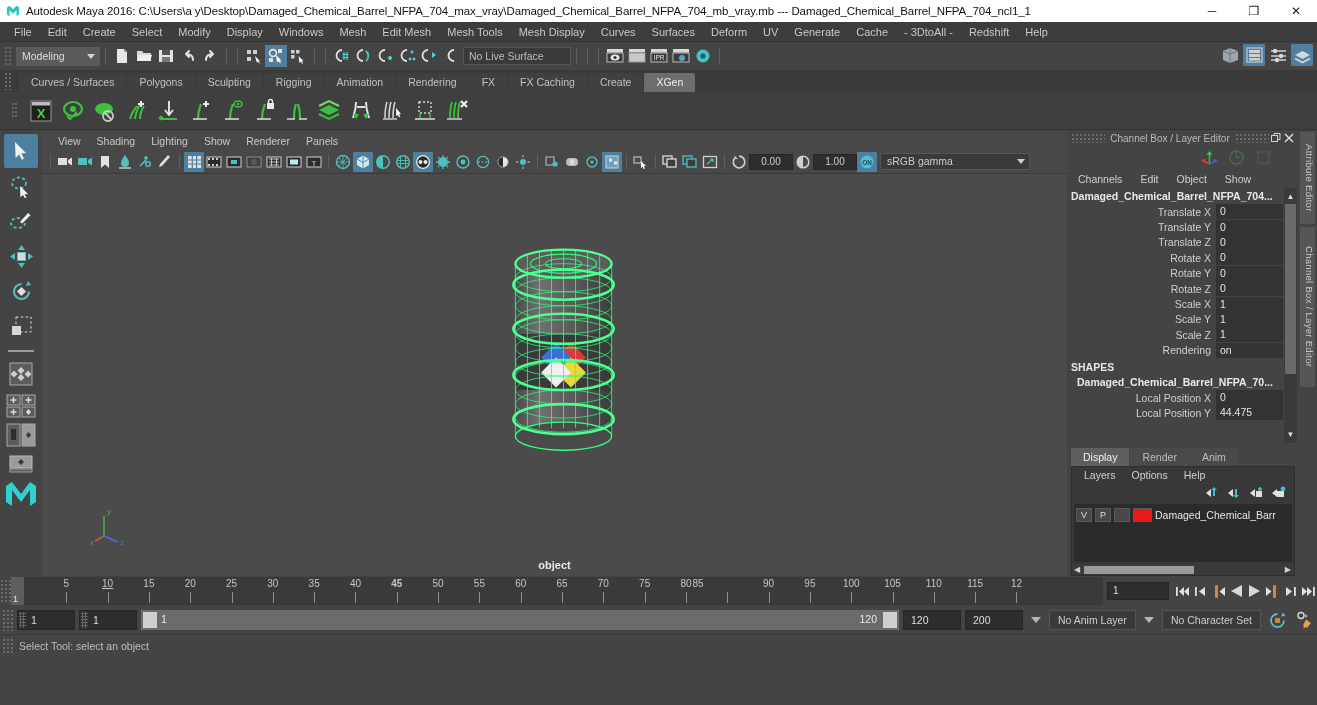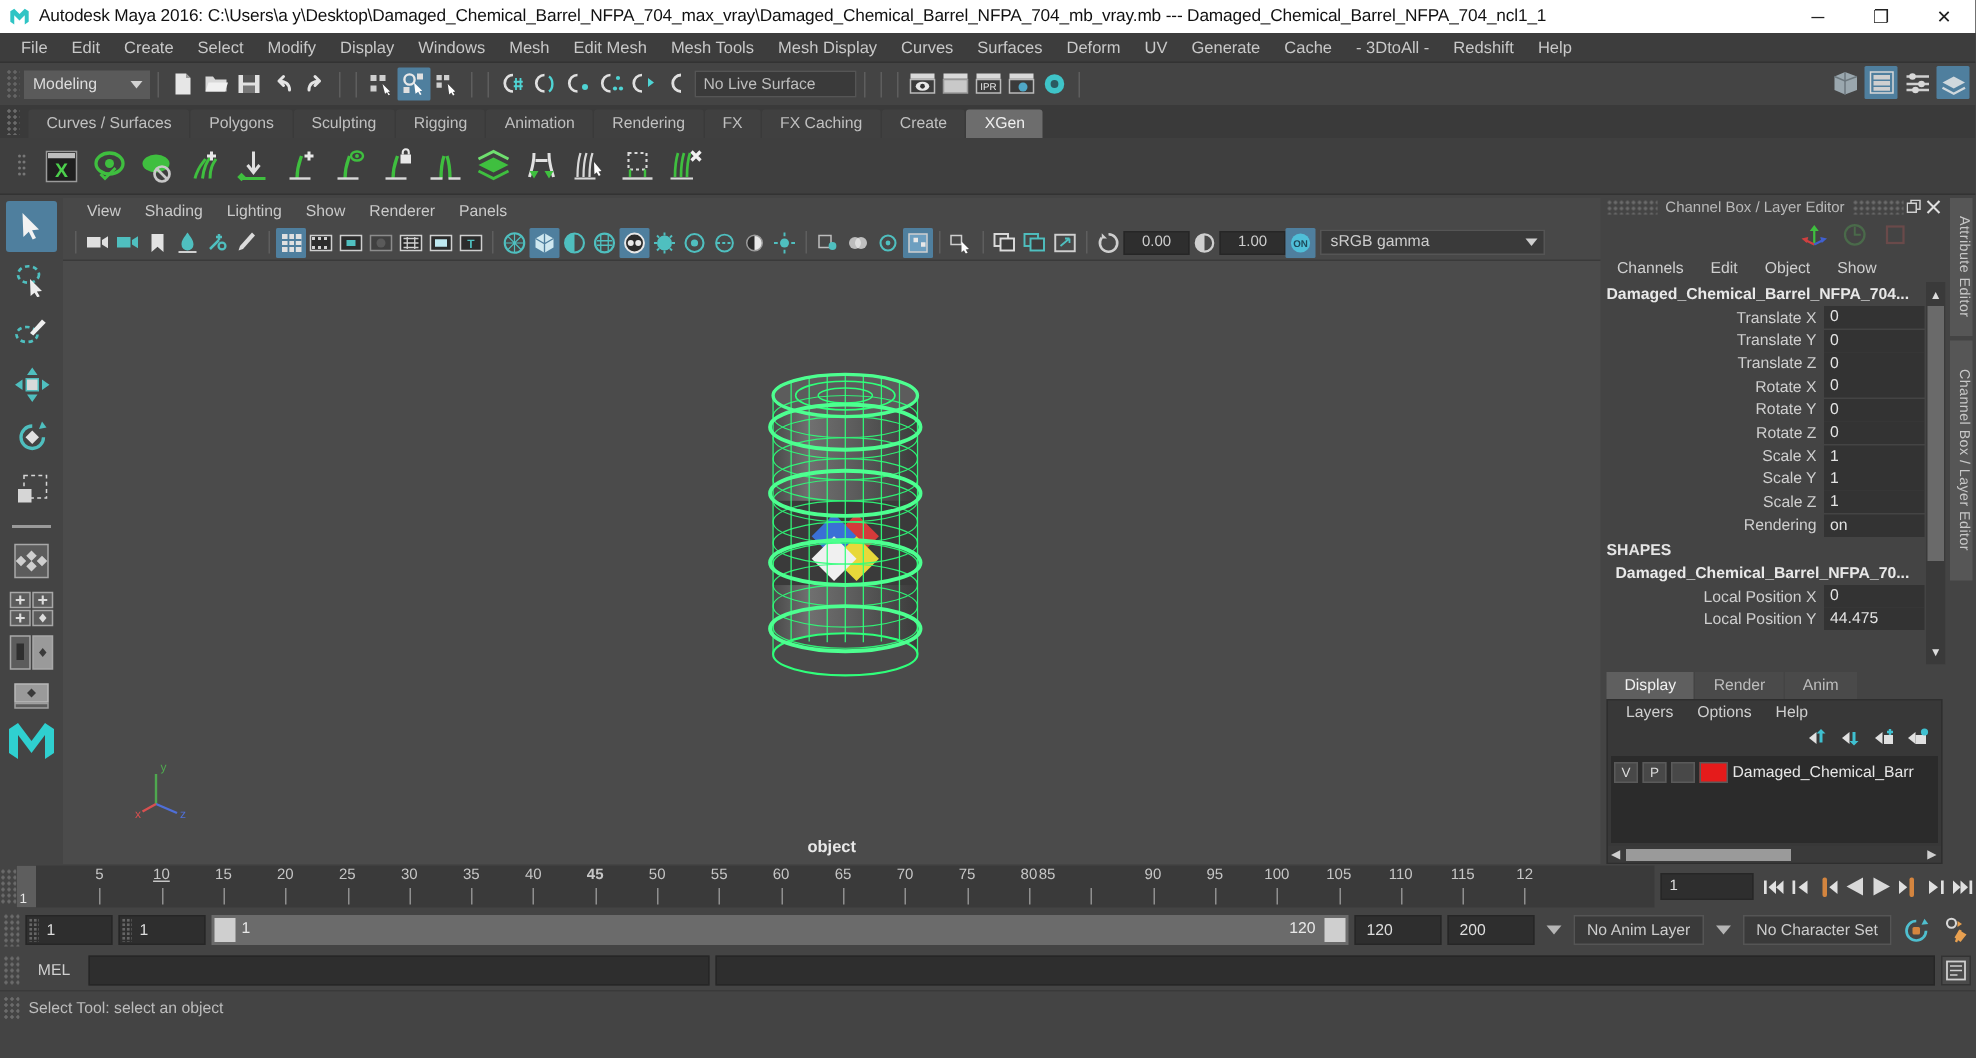--- a/index.html
+++ b/index.html
@@ -1230,30 +1230,18 @@
     <div class="ricon">
       <svg width="19" height="19" viewBox="0 0 19 19">
           <circle cx="5" cy="4.5" r="3" fill="none" stroke="#d8d8d8" stroke-width="1.4"></circle>
           <path d="M9 3l3 2-3 2" fill="#e8a050"></path>
           <path d="M10 9l5 3-4 5-4-3z" fill="#e8a050"></path>
           <path d="M11 9l-3 8" stroke="#e8a050" stroke-width="1.6"></path>
         </svg>
     </div>
   </div>
 
-  <div class="melrow">
-    <div class="mel-grip"></div>
-    <div class="mel-lab">MEL</div>
-    <div class="mel-in"></div>
-    <div class="mel-out"></div>
-    <div class="mel-btn">
-      <svg width="14" height="14" viewBox="0 0 14 14">
-          <rect x="1" y="1" width="12" height="12" fill="none" stroke="#cfcfcf" stroke-width="1.2"></rect>
-          <path d="M3 4h8M3 7h8M3 10h5" stroke="#cfcfcf" stroke-width="1"></path>
-        </svg>
-    </div>
-  </div>
 
   <div class="statusbar">
     <div class="sb-grip"></div>
     <div class="sb-txt">Select Tool: select an object</div>
   </div>
 </div>
 
 </body></html>

